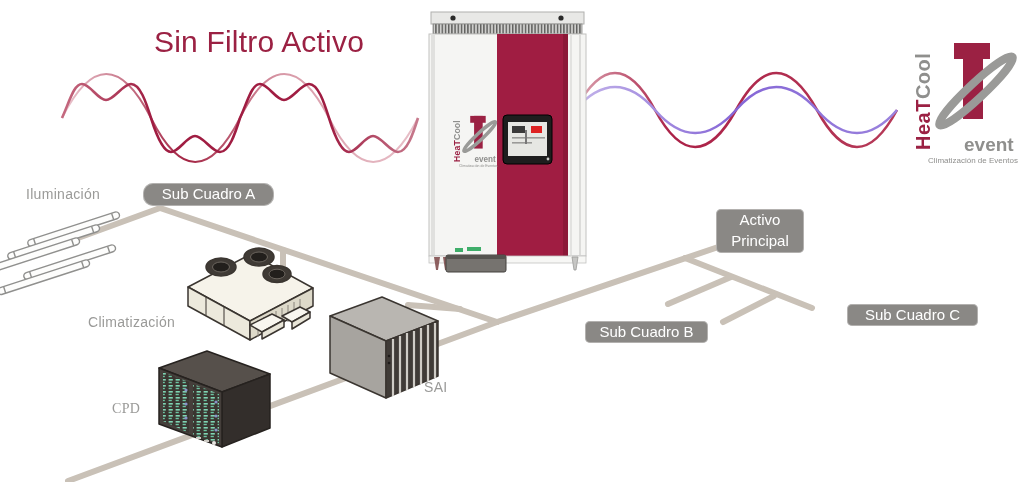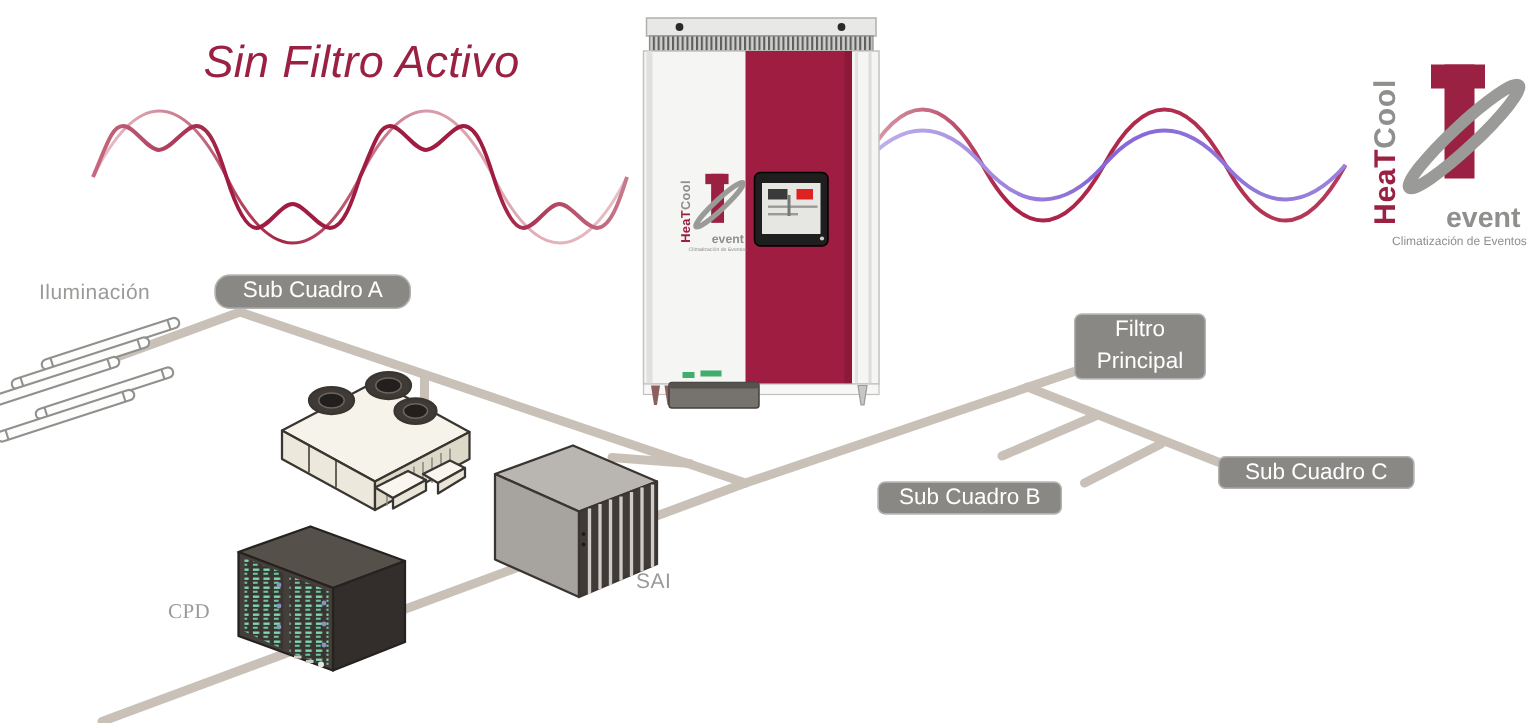--- a/index.html
+++ b/index.html
@@ -5,21 +5,21 @@
   html,body{margin:0;padding:0;background:#ffffff;}
   .stage{
     position:relative;width:1024px;height:482px;overflow:hidden;background:#fff;
     font-family:"Liberation Sans", sans-serif;
   }
   .stage svg{position:absolute;left:0;top:0;}
   .title{
     position:absolute;text-align:center;font-size:30px;font-weight:500;letter-spacing:.2px;
     white-space:nowrap;
   }
-  .title.left{left:116px;top:25px;width:250px;color:var(--crimson);font-style:italic;}
+  .title.left{left:134px;top:25px;width:250px;color:var(--crimson);}
   .title.right{left:628px;top:25px;width:250px;color:var(--purple);}
   .badge{
     position:absolute;background:var(--badge-gray);color:#fff;border-radius:5px;
     font-size:15px;line-height:1.38;text-align:center;display:flex;align-items:center;justify-content:center;
     box-shadow:0 0 0 1px rgba(255,255,255,.35) inset;
   }
   .eq-label{position:absolute;color:var(--label-gray);font-size:14px;letter-spacing:.3px;white-space:nowrap;}
   .crimson{fill:var(--crimson);}
   .gline{stroke:var(--line-tan);stroke-width:6;stroke-linecap:round;fill:none;}
 </style>
@@ -224,20 +224,21 @@
       <rect x="446" y="255" width="60" height="17" rx="2" fill="#76736f" stroke="#44423f"></rect>
       <rect x="446" y="255" width="60" height="4" rx="2" fill="#55534f"></rect>
     </g>
 
     <use href="#hc-logo" transform="translate(900,20)"></use>
   </svg>
 
   <div class="title left">Sin Filtro Activo</div>
 
   <div class="badge" style="left:143px;top:183px;width:131px;height:23px;border-radius:10px;">Sub Cuadro A</div>
-  <div class="badge" style="left:716px;top:209px;width:88px;height:44px;padding:0 6px;box-sizing:border-box;">Filtro Principal</div>
+  <div class="badge" style="left:716px;top:209px;width:88px;height:44px;padding:0 6px;box-sizing:border-box;">Activo Principal</div>
   <div class="badge" style="left:585px;top:321px;width:123px;height:22px;">Sub Cuadro B</div>
-  <div class="badge" style="left:812px;top:304px;width:131px;height:22px;">Sub Cuadro C</div>
+  <div class="badge" style="left:847px;top:304px;width:131px;height:22px;">Sub Cuadro C</div>
 
   <div class="eq-label" style="left:26px;top:186px;">Iluminación</div>
+  <div class="eq-label" style="left:88px;top:314px;">Climatización</div>
   <div class="eq-label" style="left:112px;top:401px;font-family:Liberation Serif, serif;">CPD</div>
   <div class="eq-label" style="left:424px;top:379px;">SAI</div>
 </div>
 
 </body></html>

